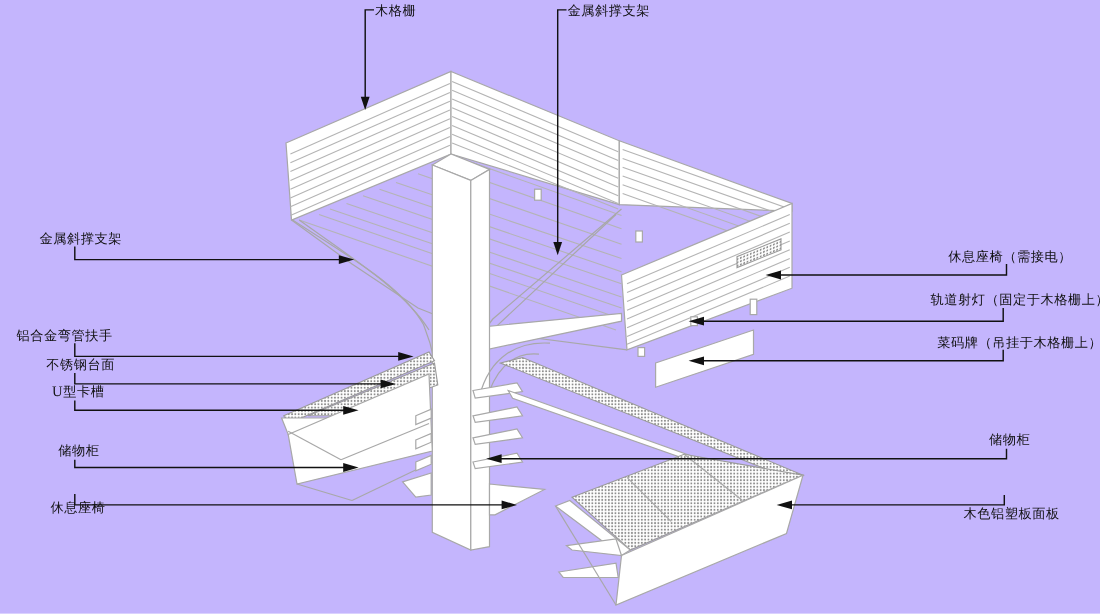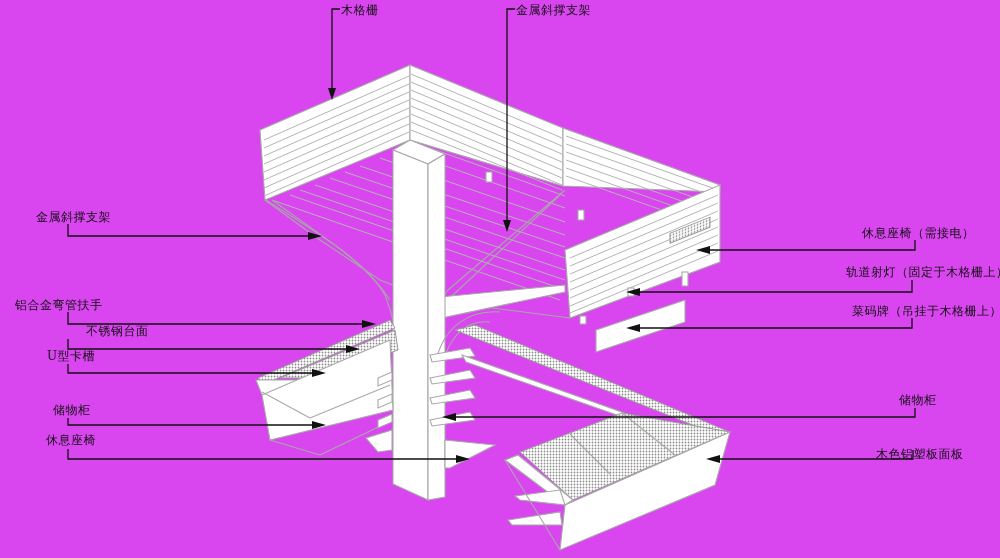--- a/index.html
+++ b/index.html
@@ -1,16 +1,16 @@
 <!DOCTYPE html>
 <html><head>
 <meta charset="utf-8">
 <style>
   html,body{margin:0;padding:0;background:#ffffff;}
-  #stage{position:relative;width:1000px;height:558px;overflow:hidden;background:#d946ef;}
+  #stage{position:relative;width:1000px;height:558px;overflow:hidden;background:#c4b5fd;}
   svg{position:absolute;left:0;top:0;}
   .lbl{position:absolute;font-family:"DejaVu Serif","Liberation Serif",serif;font-size:12px;color:#111;white-space:nowrap;line-height:14px;letter-spacing:0.5px;}
   .d{stroke:#a8a8a8;stroke-width:1.1;fill:none;}
   .dw{stroke:#a8a8a8;stroke-width:1.1;fill:#fff;}
   .slat{stroke:#b4b4b4;stroke-width:1;fill:none;}
   .mesh{stroke:#9a9a9a;stroke-width:1;fill:url(#dots);}
   .lead{stroke:#111;stroke-width:1.3;fill:none;}
   .arr{fill:#111;}
 </style>
 </head>
@@ -190,23 +190,23 @@
     <polyline class="lead" points="913,450 913,459 710,459"></polyline>
     <polygon class="arr" points="720,455 720,463 706,459"></polygon>
   </g>
 </svg>
 
 <span class="lbl" style="left:341px;top:3px;">木格栅</span>
 <span class="lbl" style="left:516px;top:3px;">金属斜撑支架</span>
 
 <span class="lbl" style="left:36px;top:210px;">金属斜撑支架</span>
 <span class="lbl" style="left:15px;top:298px;">铝合金弯管扶手</span>
-<span class="lbl" style="left:42px;top:324px;margin-left:44px;">不锈钢台面</span>
+<span class="lbl" style="left:42px;top:324px;">不锈钢台面</span>
 <span class="lbl" style="left:47px;top:349px;">U型卡槽</span>
 <span class="lbl" style="left:53px;top:403px;">储物柜</span>
-<span class="lbl" style="left:46px;top:433px;">休息座椅</span>
+<span class="lbl" style="left:46px;top:454px;">休息座椅</span>
 
 <span class="lbl" style="left:862px;top:226px;">休息座椅（需接电）</span>
 <span class="lbl" style="left:846px;top:265px;">轨道射灯（固定于木格栅上）</span>
 <span class="lbl" style="left:852px;top:304px;">菜码牌（吊挂于木格栅上）</span>
 <span class="lbl" style="left:899px;top:393px;">储物柜</span>
-<span class="lbl" style="left:876px;top:447px;">木色铝塑板面板</span>
+<span class="lbl" style="left:876px;top:460px;">木色铝塑板面板</span>
 </div>
 
 </body></html>

